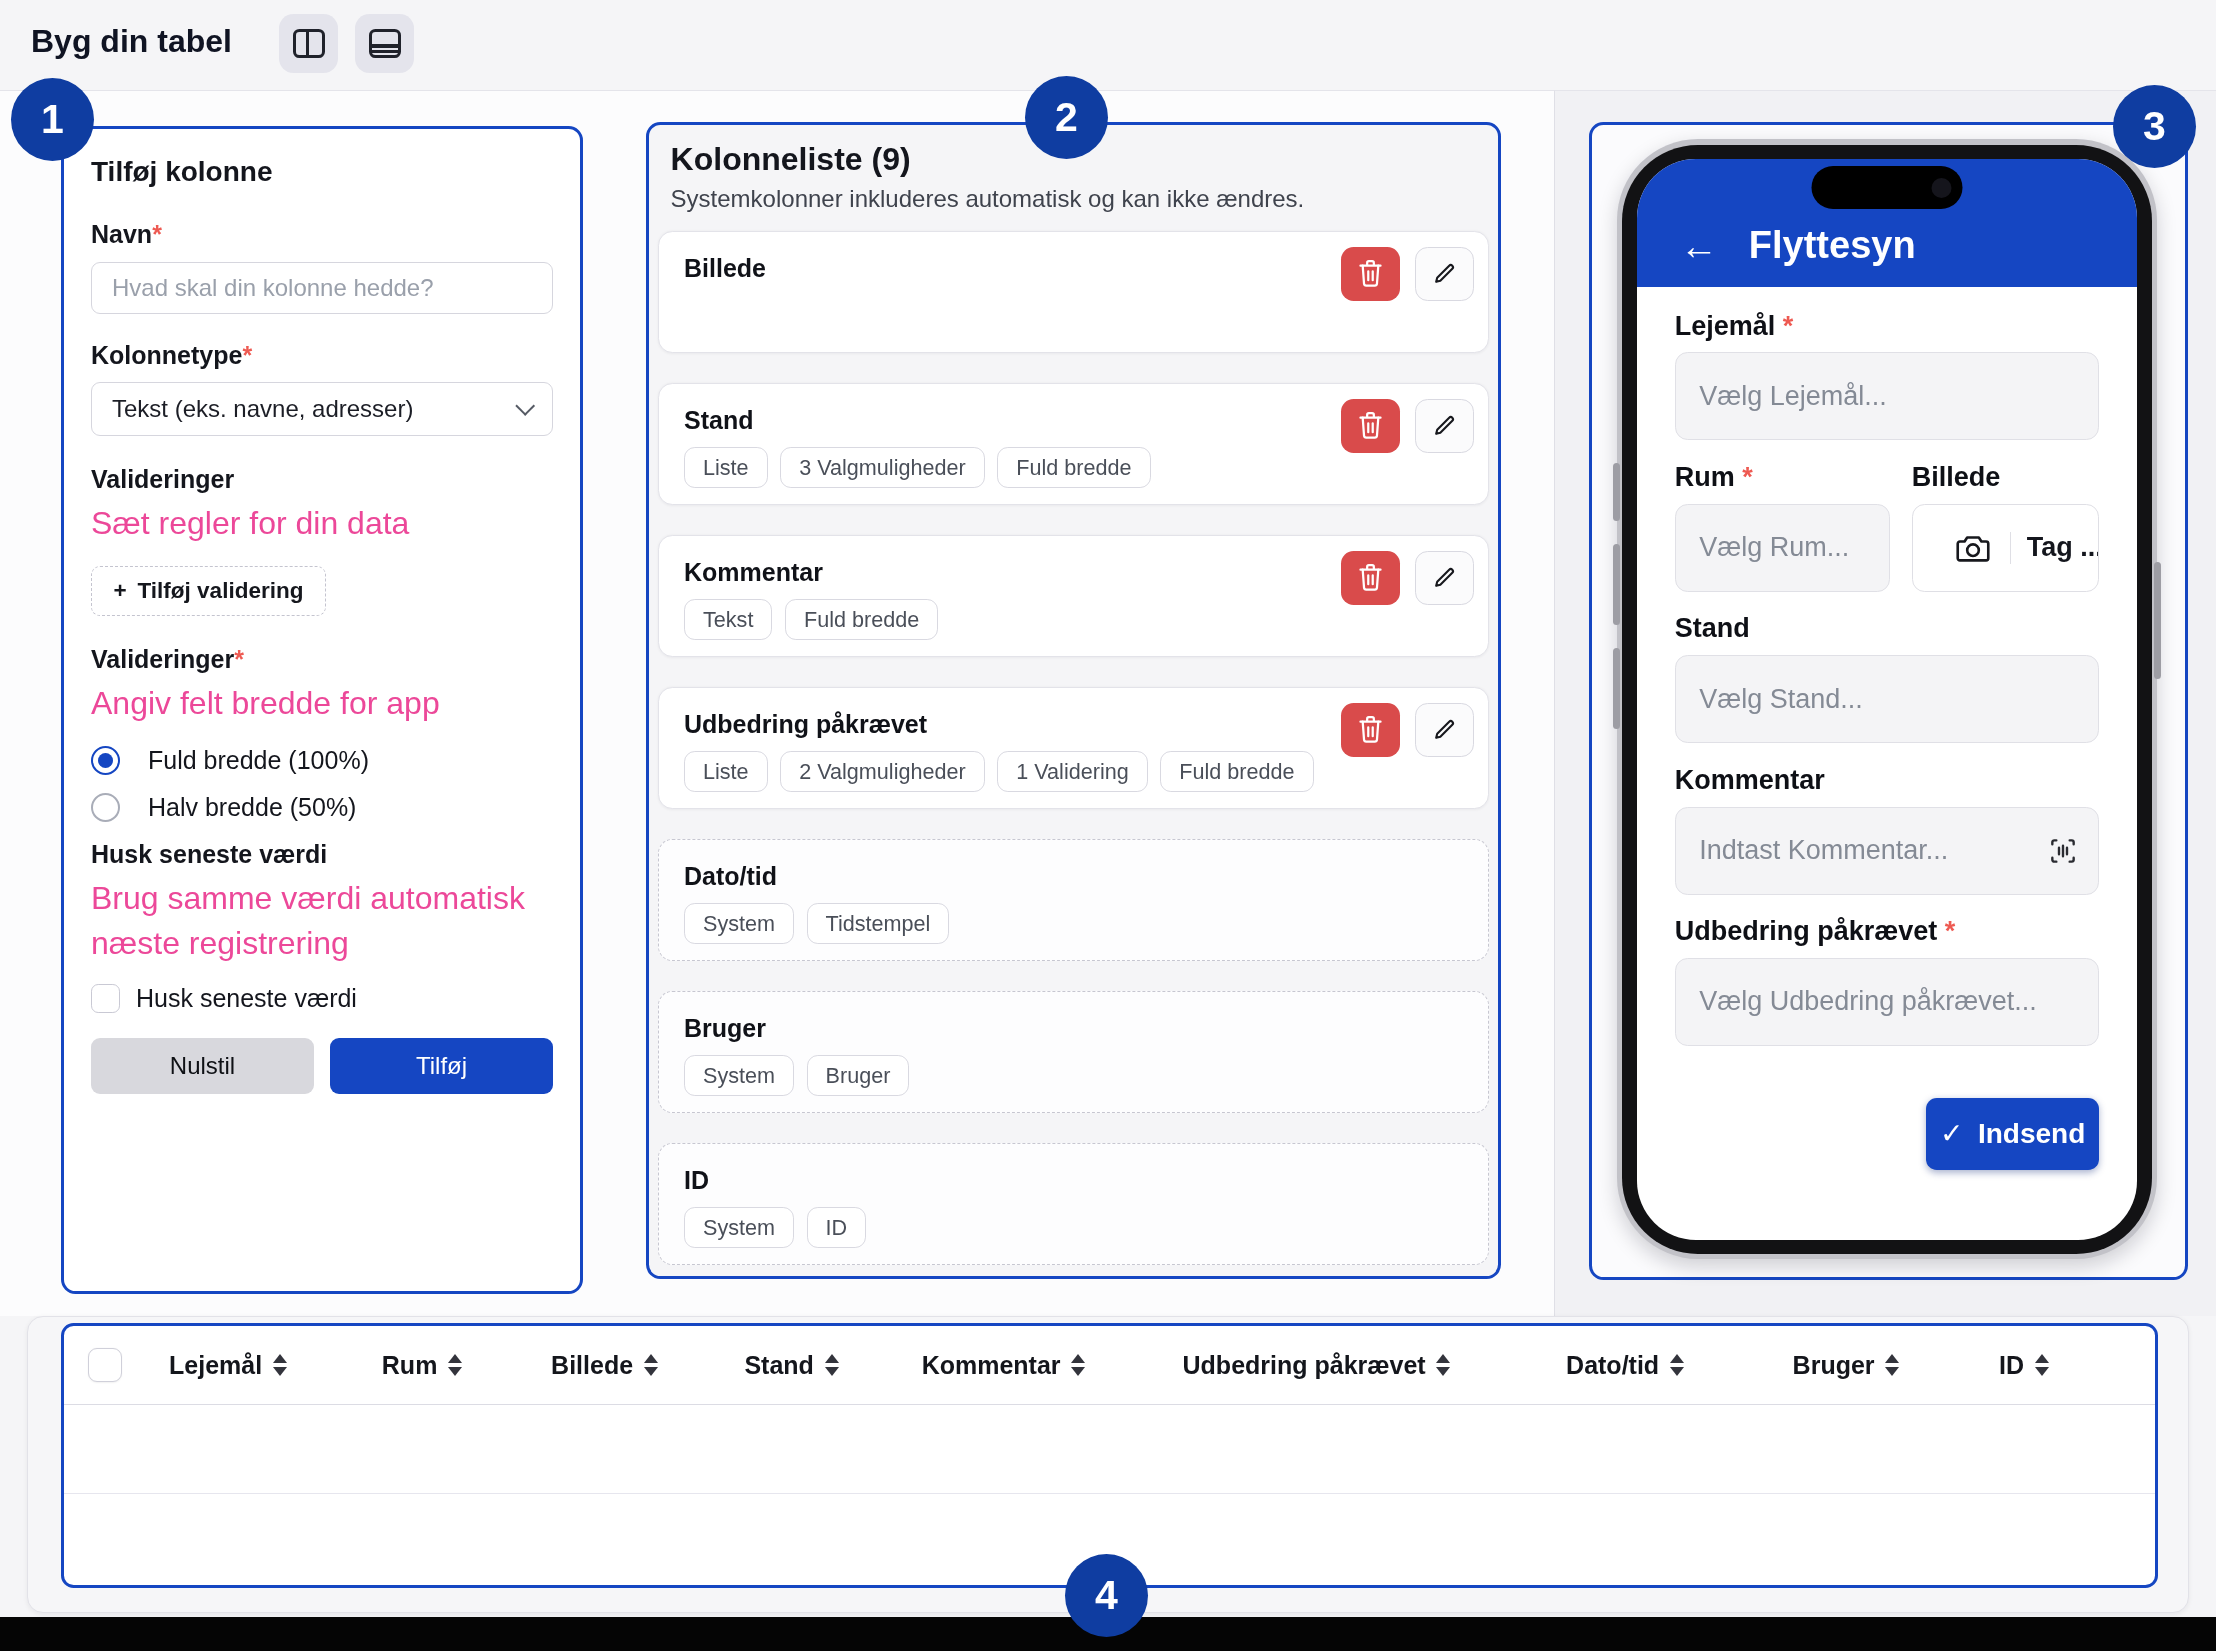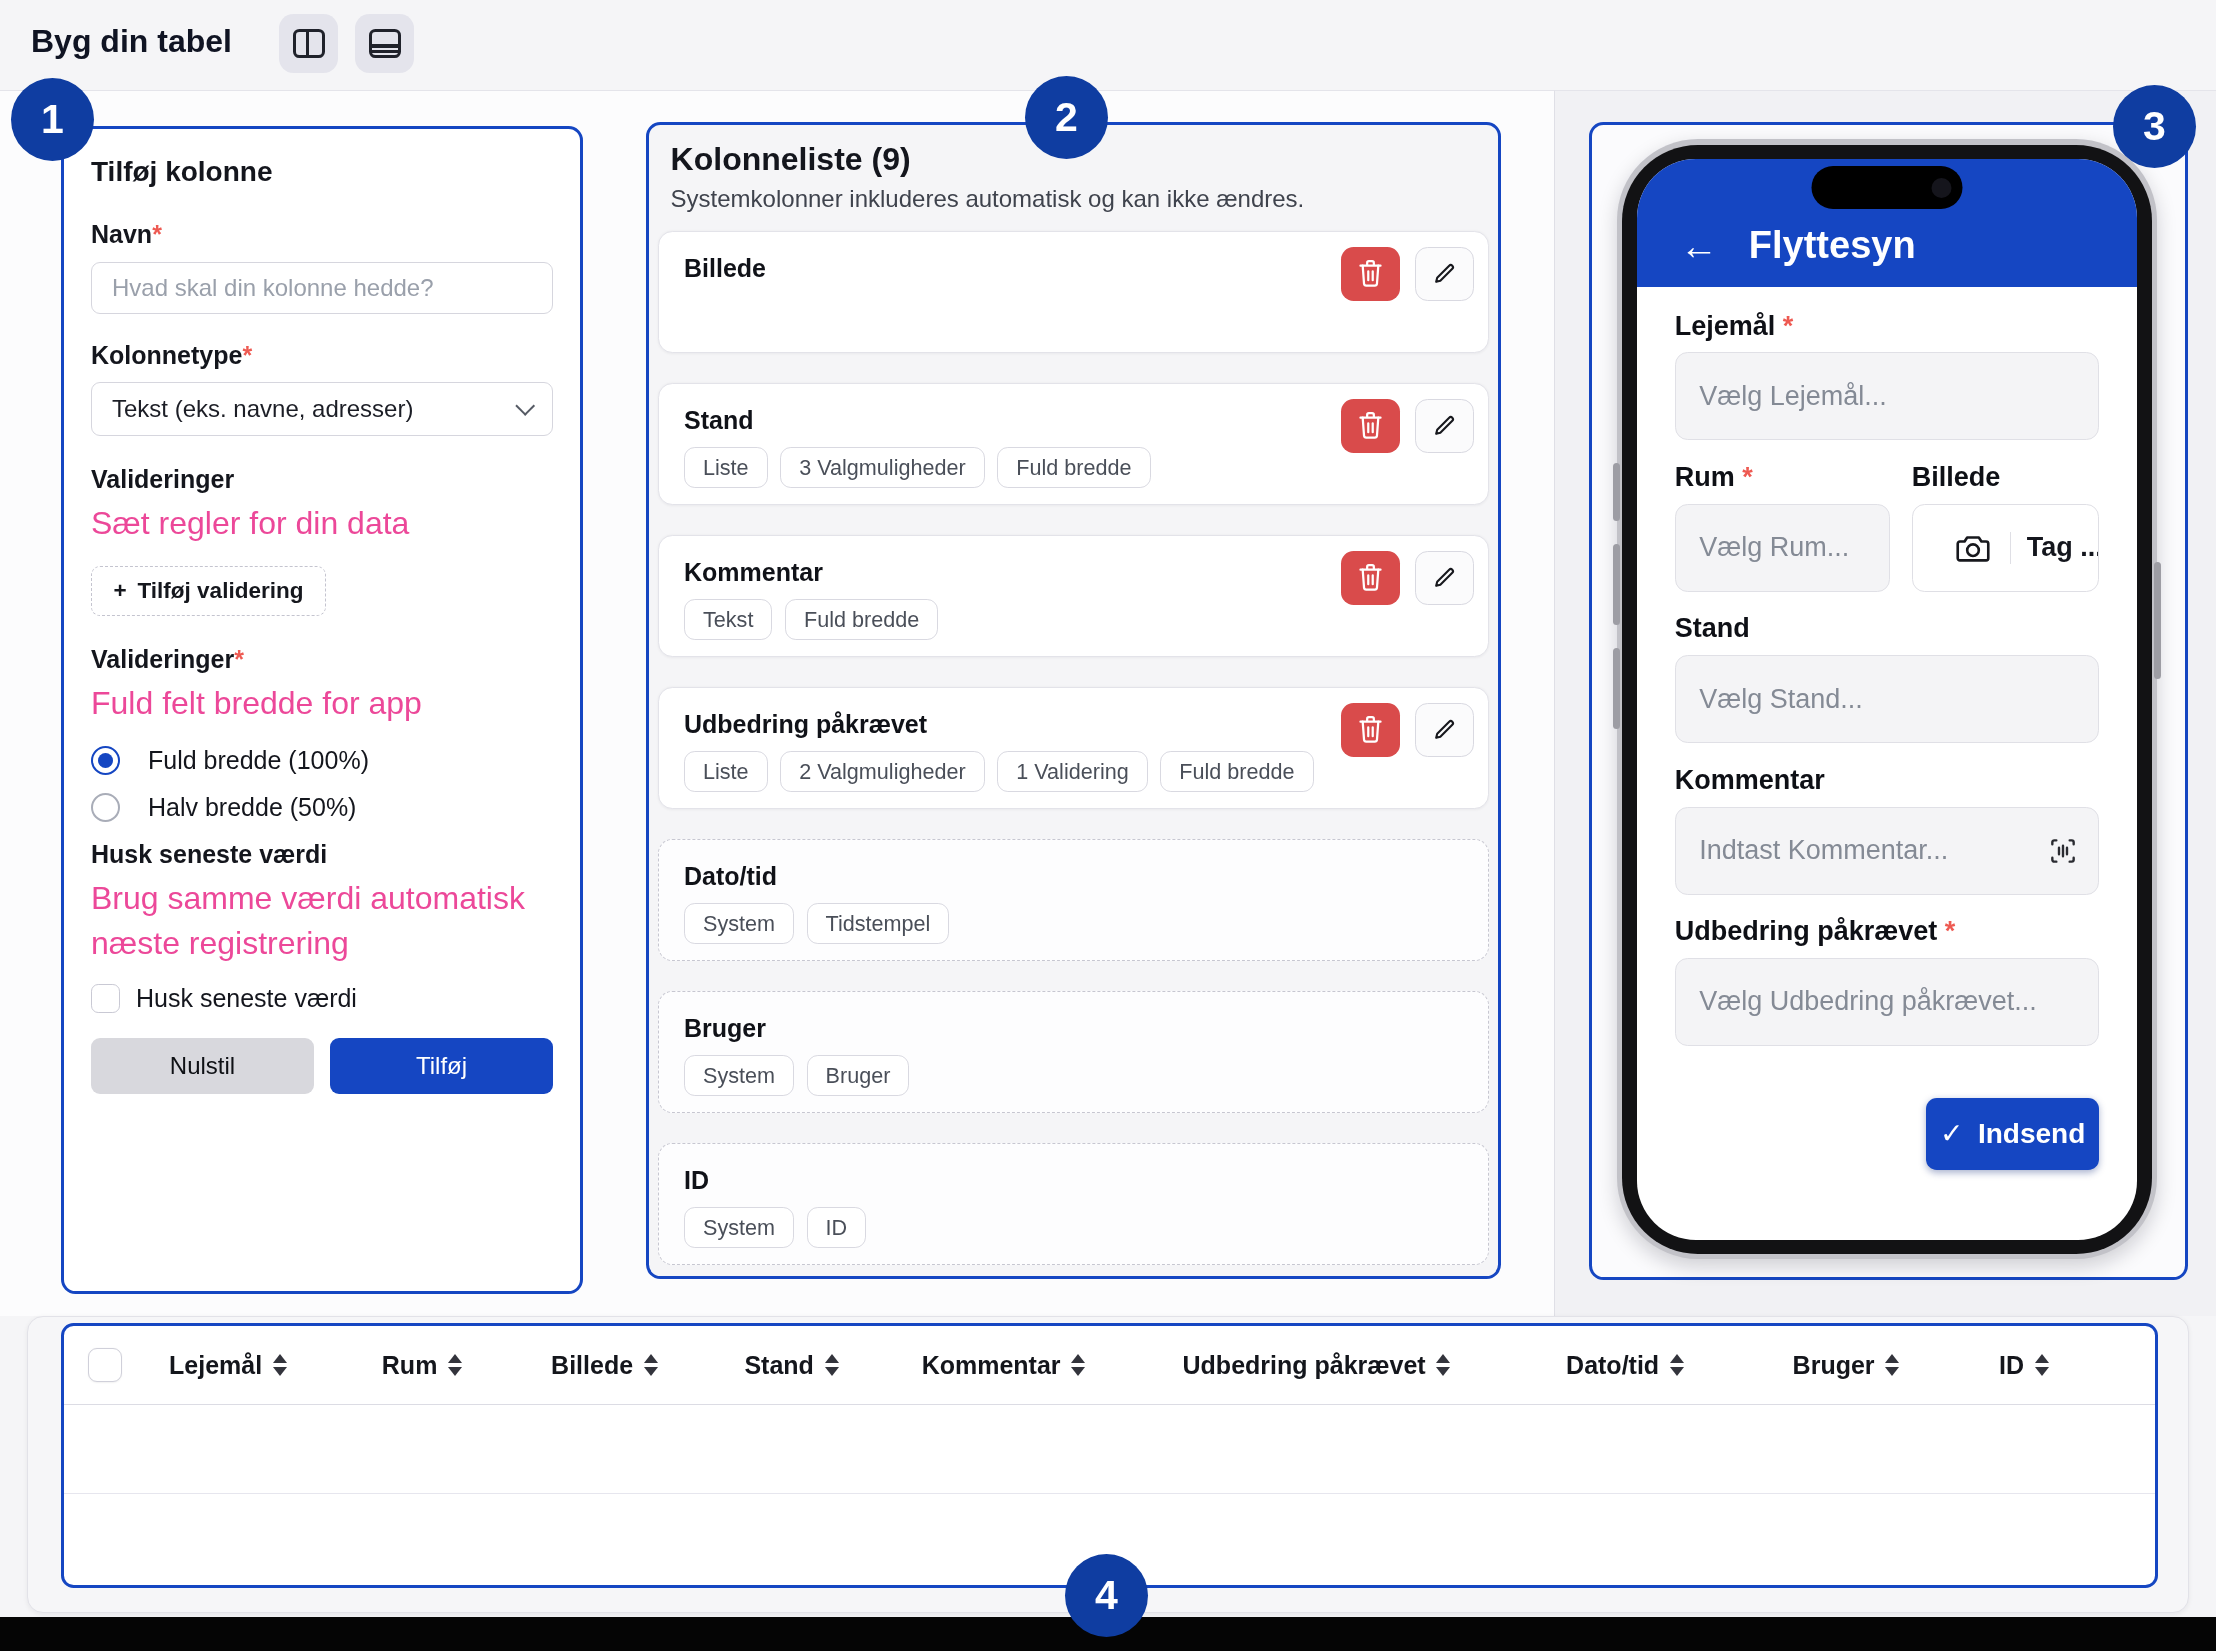--- a/index.html
+++ b/index.html
@@ -188,21 +188,21 @@
   </div>
 
   <div class="sec-title">Valideringer</div>
   <div class="hint">Sæt regler for din data</div>
   <div class="add-validation">
     <span>+</span>
     <span>Tilføj validering</span>
   </div>
 
   <div class="f-label" style="margin-bottom:7.2px;"><span>Valideringer</span><span class="req">*</span></div>
-  <div class="hint">Fuld felt bredde for app</div>
+  <div class="hint">Angiv felt bredde for app</div>
 
   <div class="radio-row">
     <span class="radio sel"></span>
     <span class="radio-label">Fuld bredde (100%)</span>
   </div>
   <div class="radio-row">
     <span class="radio"></span>
     <span class="radio-label">Halv bredde (50%)</span>
   </div>
 

